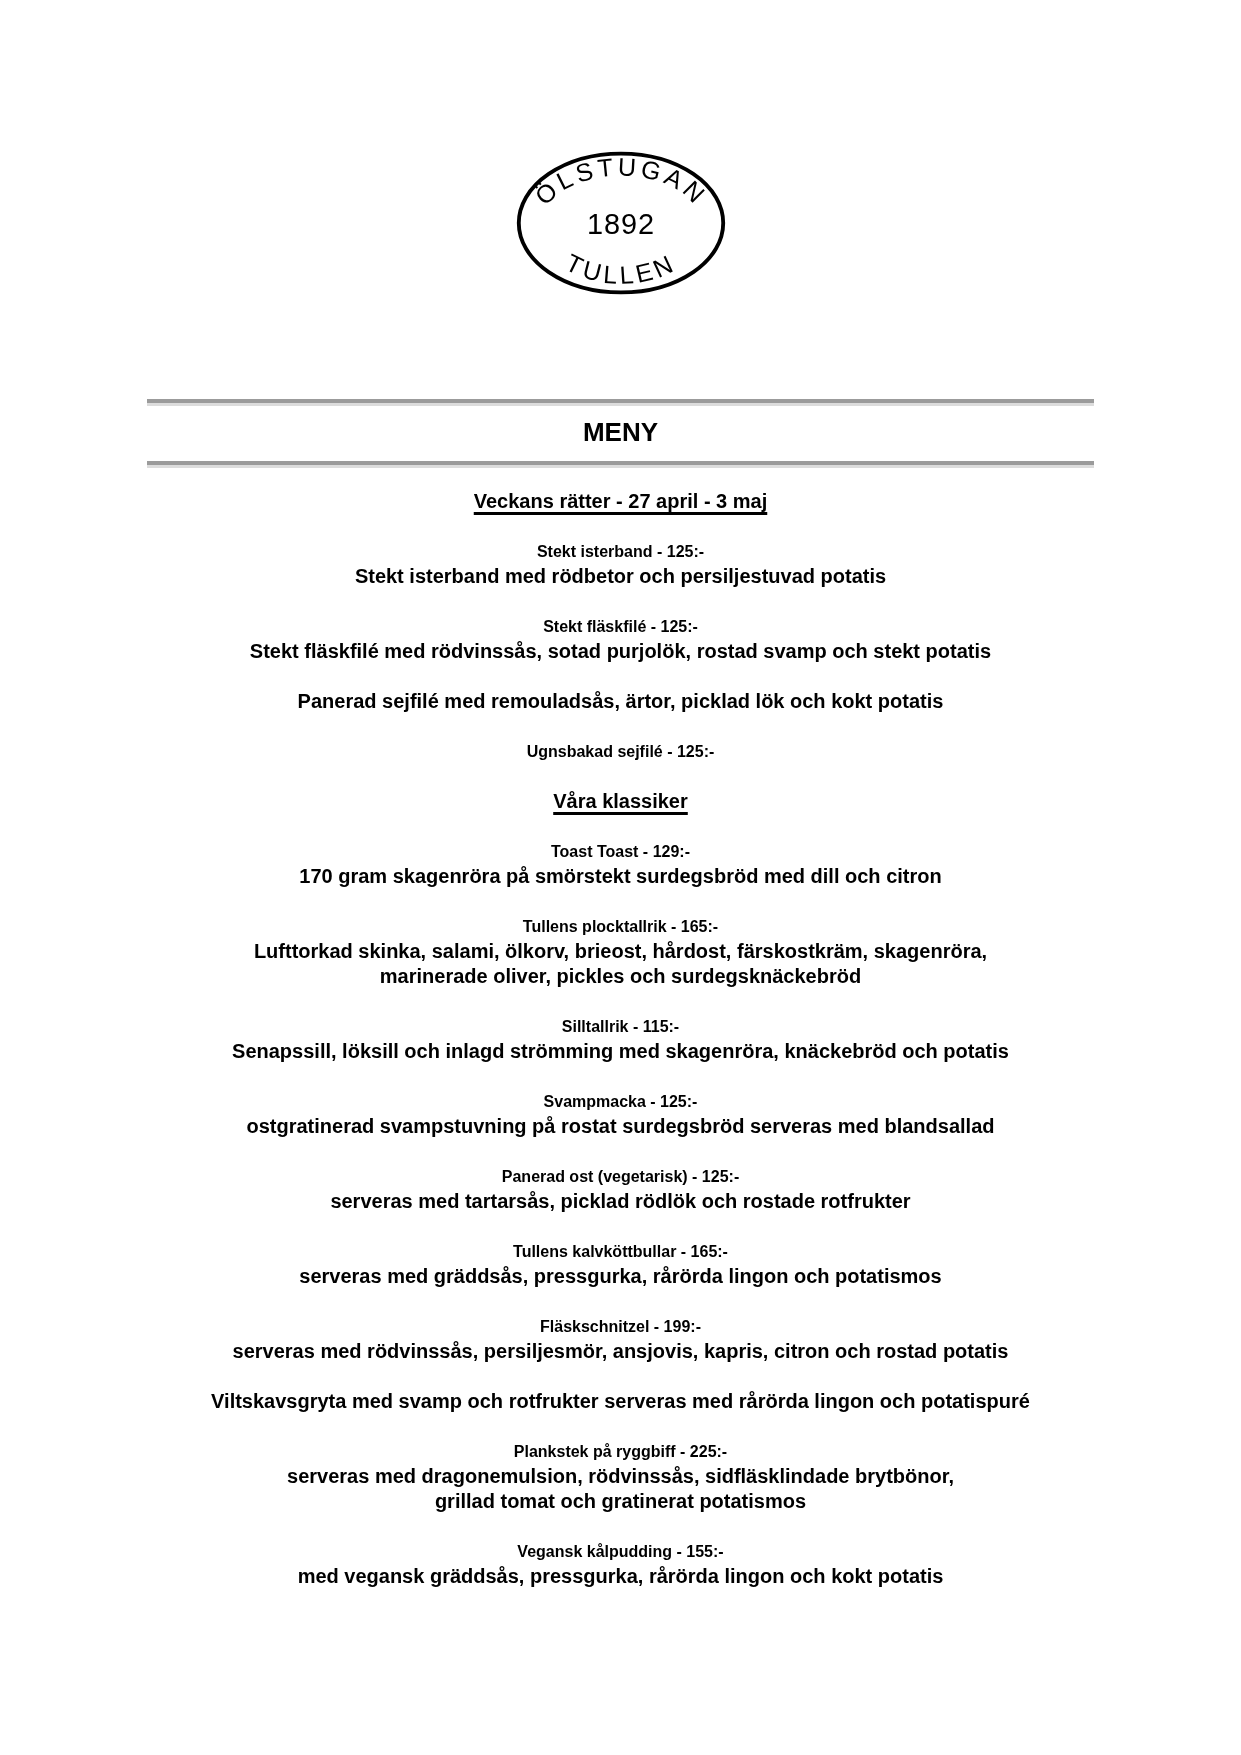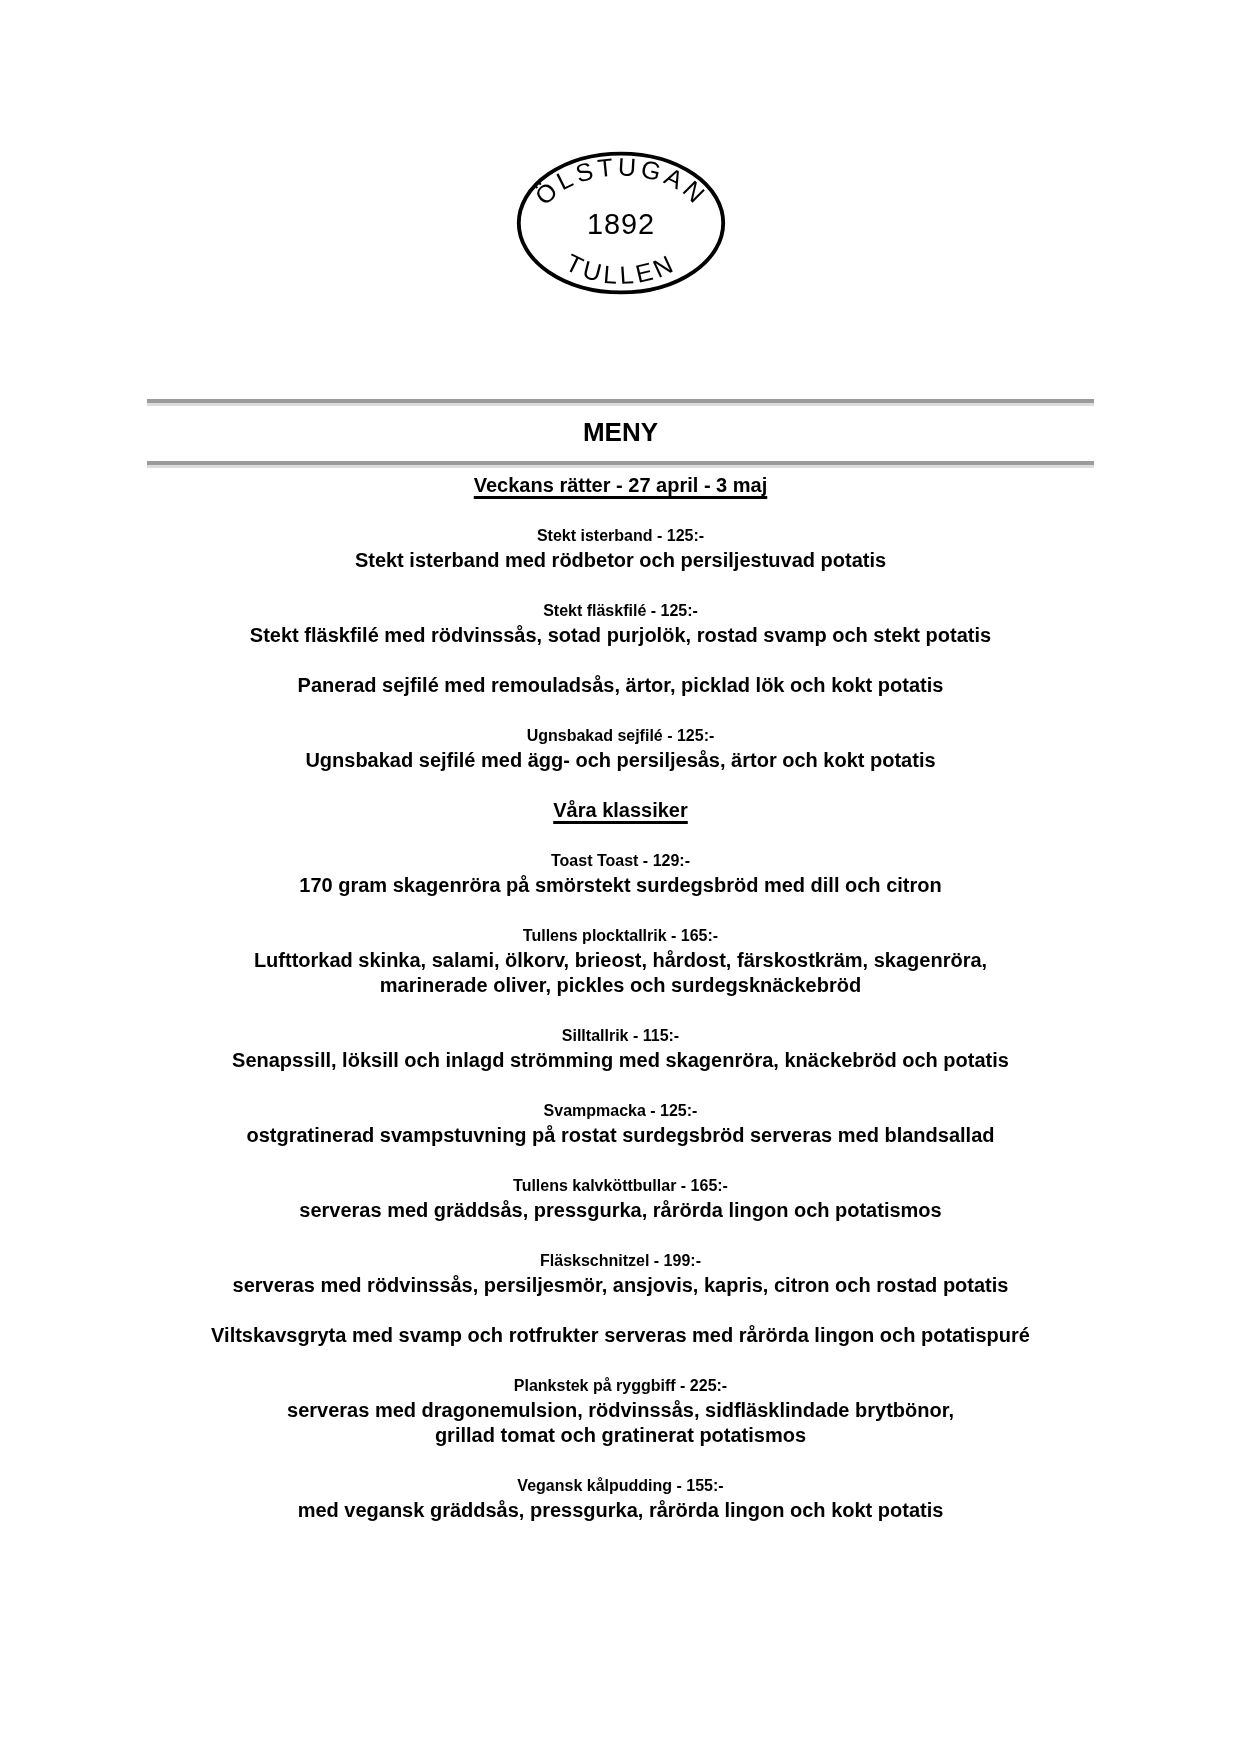--- a/index.html
+++ b/index.html
@@ -49,21 +49,21 @@
   .rule-top { margin-top: 95px; }
   .menu-title {
     font-size: 26px;
     font-weight: bold;
     line-height: 25px;
     margin: 13px 0 16px 0;
   }
   .content {
     width: 1000px;
     margin: 0 auto;
-    padding-top: 4px;
+    padding-top: 20px;
   }
   .section-heading {
     font-size: 20px;
     font-weight: bold;
     line-height: 25px;
     margin: 0 0 25px 0;
     text-decoration: underline;
     text-decoration-thickness: 3px;
     text-underline-offset: 4px;
   }
@@ -125,41 +125,44 @@
         </div>
         <div class="menu-item">
           <h3 class="item-title">Stekt fläskfilé - 125:-</h3>
           <p class="item-desc">Stekt fläskfilé med rödvinssås, sotad purjolök, rostad svamp och stekt potatis</p>
         </div>
         <div class="menu-item">
           <p class="item-desc">Panerad sejfilé med remouladsås, ärtor, picklad lök och kokt potatis</p>
         </div>
         <div class="menu-item">
           <h3 class="item-title">Ugnsbakad sejfilé - 125:-</h3>
-          <p class="item-desc">Ugnsbakad sejfilé med ägg- och persiljesås, ärtor och kokt potatis</p>
         </div>
       </section>
       <section>
         <h2 class="section-heading">Våra klassiker</h2>
         <div class="menu-item">
           <h3 class="item-title">Toast Toast - 129:-</h3>
           <p class="item-desc">170 gram skagenröra på smörstekt surdegsbröd med dill och citron</p>
         </div>
         <div class="menu-item">
           <h3 class="item-title">Tullens plocktallrik - 165:-</h3>
           <p class="item-desc">Lufttorkad skinka, salami, ölkorv, brieost, hårdost, färskostkräm, skagenröra,
 marinerade oliver, pickles och surdegsknäckebröd</p>
         </div>
         <div class="menu-item">
           <h3 class="item-title">Silltallrik - 115:-</h3>
           <p class="item-desc">Senapssill, löksill och inlagd strömming med skagenröra, knäckebröd och potatis</p>
         </div>
         <div class="menu-item">
           <h3 class="item-title">Svampmacka - 125:-</h3>
           <p class="item-desc">ostgratinerad svampstuvning på rostat surdegsbröd serveras med blandsallad</p>
+        </div>
+        <div class="menu-item">
+          <h3 class="item-title">Panerad ost (vegetarisk) - 125:-</h3>
+          <p class="item-desc">serveras med tartarsås, picklad rödlök och rostade rotfrukter</p>
         </div>
         <div class="menu-item">
           <h3 class="item-title">Tullens kalvköttbullar - 165:-</h3>
           <p class="item-desc">serveras med gräddsås, pressgurka, rårörda lingon och potatismos</p>
         </div>
         <div class="menu-item">
           <h3 class="item-title">Fläskschnitzel - 199:-</h3>
           <p class="item-desc">serveras med rödvinssås, persiljesmör, ansjovis, kapris, citron och rostad potatis</p>
         </div>
         <div class="menu-item">

